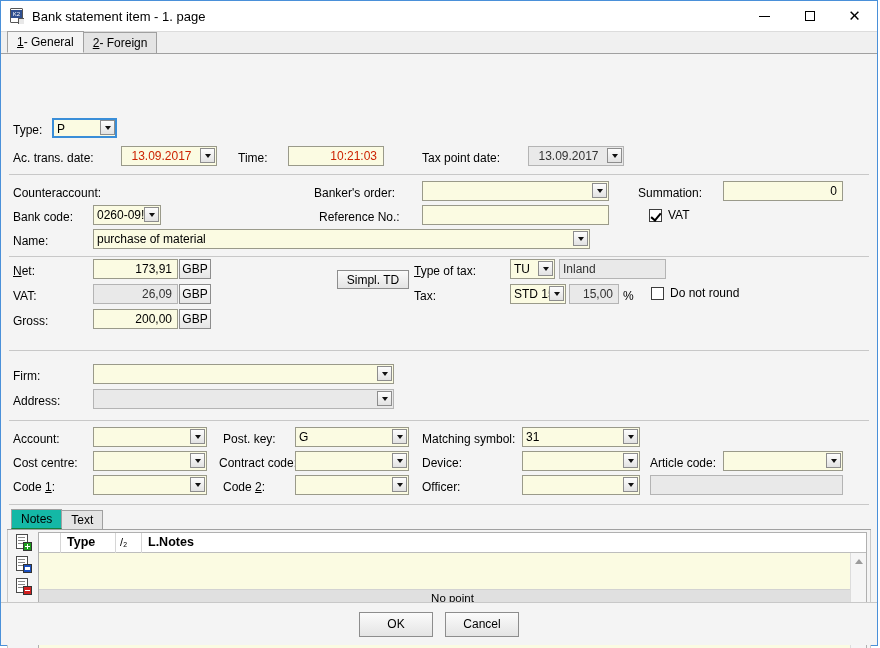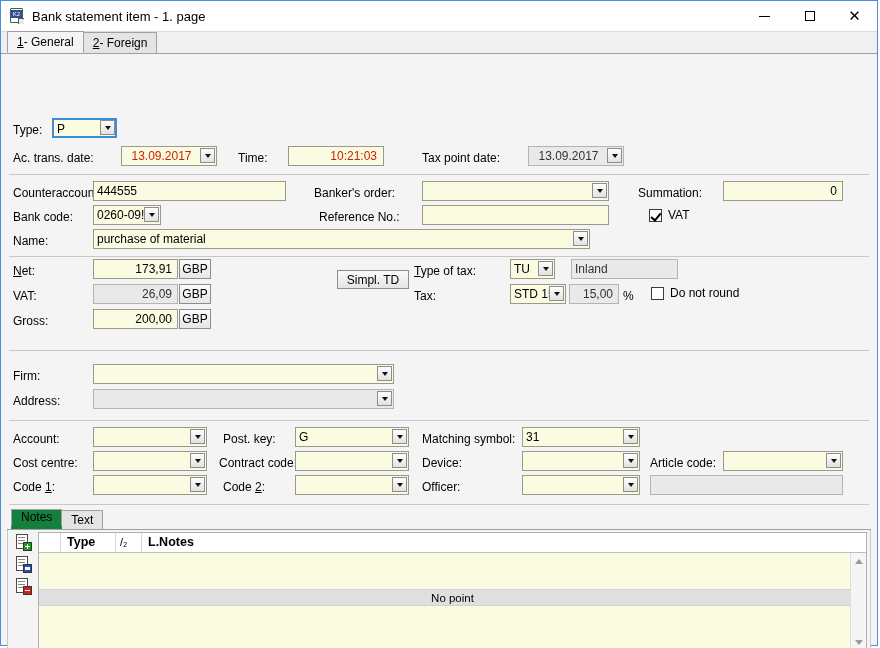--- a/index.html
+++ b/index.html
@@ -209,21 +209,21 @@
     padding-left: 4px; box-sizing: border-box;
   }
   .ntab {
     height: 19px; padding: 0 9px;
     display: flex; align-items: center;
     font-size: 12px;
     border: 1px solid #a0a0a0; border-bottom: none;
     background: #e4e4e4; margin-right: -1px;
     box-sizing: border-box;
   }
-  .ntab.active { background: #15803d; height: 20px; border-bottom: 5px solid #15803d; z-index:2; }
+  .ntab.active { background: #14b8a6; height: 20px; border-bottom: 1px solid #15803d; z-index:2; }
   .notes-body {
     position: absolute; left: 0; right: 0; top: 20px; bottom: 0;
     display: flex;
     background: #f4f4f4;
     border: 1px solid #c8c8c8;
     border-top: none;
     box-sizing: border-box;
   }
   .notes-tools {
     width: 30px; padding-top: 4px;
@@ -392,21 +392,20 @@
 
     <div class="lbl" style="left:421px; top:97px;">Tax point date:</div>
     <div class="combo ro" style="left:527px; top:92px; width:96px;">
       <div class="box" style="text-align:center; padding-right:18px;">13.09.2017</div>
       <div class="arrow"></div>
     </div>
 
     <div class="sep" style="top:120px;"></div>
 
     <div class="lbl" style="left:12px; top:132px;">Counteraccount:</div>
-    <div class="fld" style="left:92px; top:127px; width:193px;">444555</div>
 
     <div class="lbl" style="left:12px; top:156px;">Bank code:</div>
     <div class="combo" style="left:92px; top:151px; width:68px;">
       <div class="box" style="padding-right:18px;">0260-09!</div>
       <div class="arrow"></div>
     </div>
 
     <div class="lbl" style="left:12px; top:180px;">Name:</div>
     <div class="combo" style="left:92px; top:175px; width:497px;padding-left:13px;">
       <div class="box" style="padding-right:20px;">purchase of material</div>
@@ -444,21 +443,21 @@
     <div class="fld num" style="left:92px; top:255px; width:85px;">200,00</div>
     <div class="unit" style="left:178px; top:255px;">GBP</div>
 
     <div class="btn" style="left:336px; top:216px; width:72px; height:19px;">Simpl. TD</div>
 
     <div class="lbl" style="left:413px; top:210px;"><u>T</u>ype of tax:</div>
     <div class="combo" style="left:509px; top:205px; width:45px;">
       <div class="box" style="padding-right:32px;">TU</div>
       <div class="arrow"></div>
     </div>
-    <div class="fld ro" style="left:570px; top:205px; width:107px;">Inland</div>
+    <div class="fld ro" style="left:558px; top:205px; width:107px;">Inland</div>
 
     <div class="lbl" style="left:413px; top:235px;">Tax:</div>
     <div class="combo" style="left:509px; top:230px; width:56px;">
       <div class="box" style="padding-right:18px;">STD 15</div>
       <div class="arrow"></div>
     </div>
     <div class="fld ro num" style="left:568px; top:230px; width:50px;">15,00</div>
     <div class="lbl" style="left:622px; top:235px;">%</div>
 
     <div class="cb" style="left:650px; top:233px;">
@@ -595,15 +594,19 @@
                 </div>
               <div class="arr dn">
                   <i></i>
                 </div>
             </div>
           </div>
         </div>
       </div>
     </div>
 
+    <div class="footer">
+      <div class="fbtn">OK</div>
+      <div class="fbtn">Cancel</div>
+    </div>
 
   </div>
 </div>
 
 </body></html>

